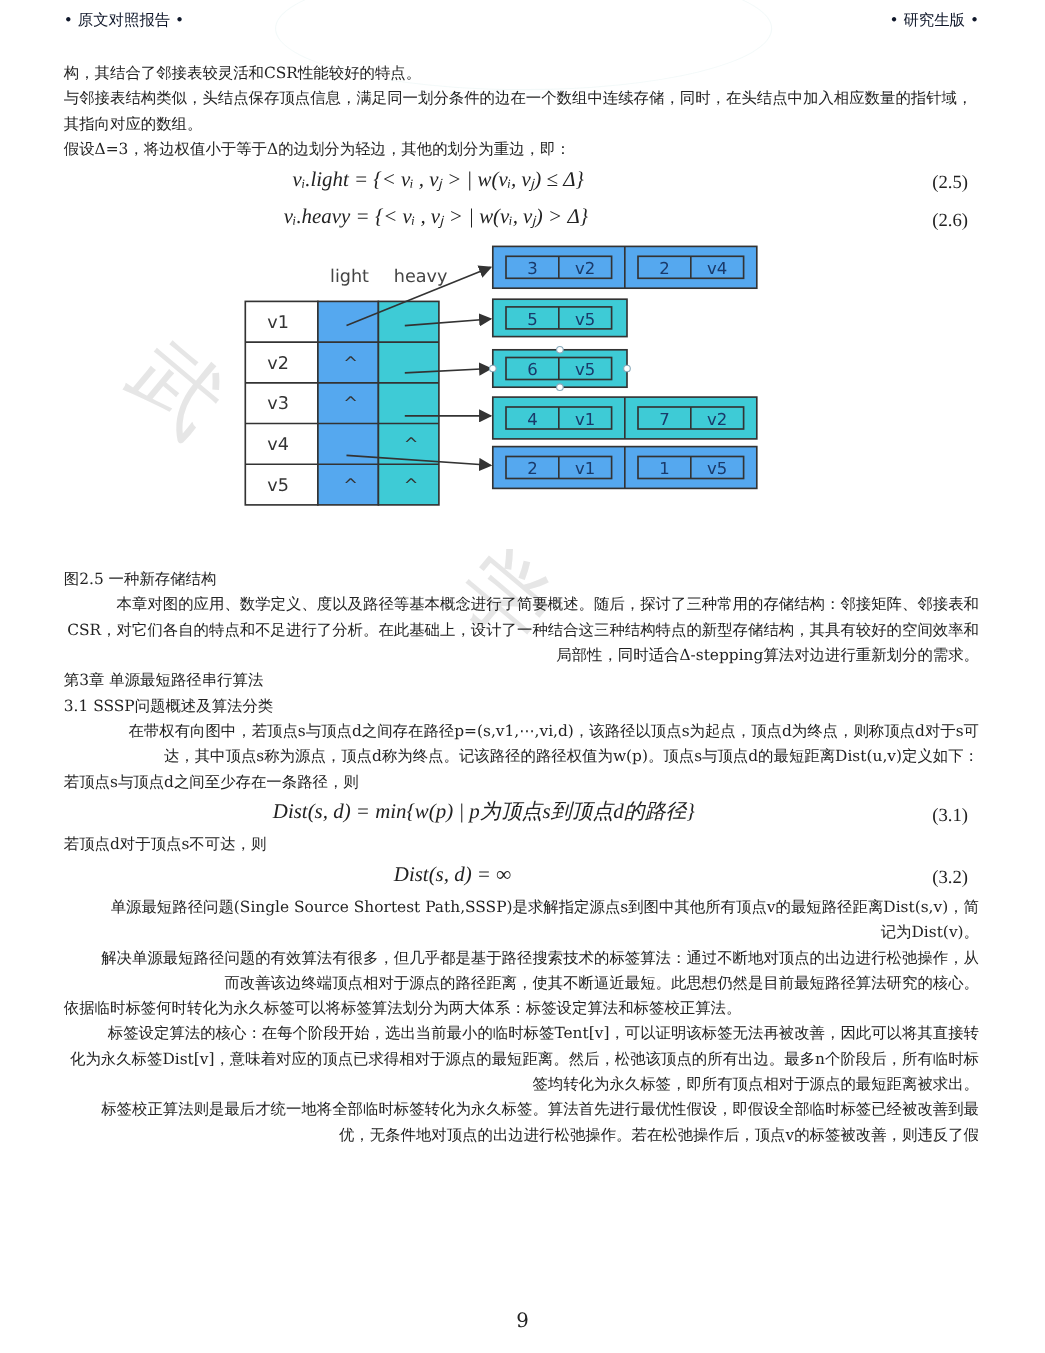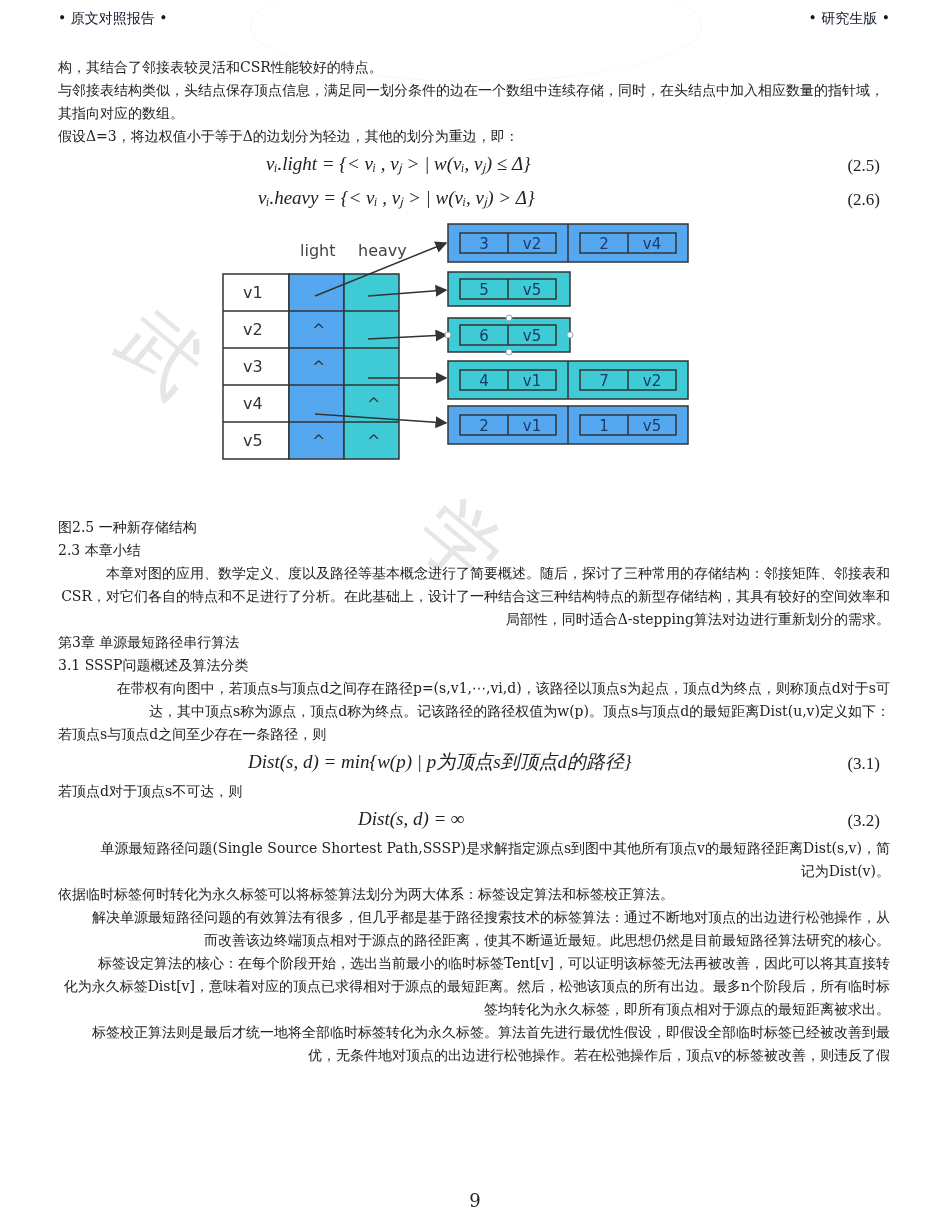--- a/index.html
+++ b/index.html
@@ -139,37 +139,36 @@
       <g fill="#fff" stroke="#8ab" stroke-width="1">
         <circle cx="291" cy="102" r="3"></circle>
           <circle cx="291" cy="136" r="3"></circle>
         <circle cx="230" cy="119" r="3"></circle>
           <circle cx="352" cy="119" r="3"></circle>
       </g>
     </svg>
   </div>
 
   <p class="p">图2.5 一种新存储结构</p>
-  <p class="p">2.3 本章小结</p>
   <p class="p ind">本章对图的应用、数学定义、度以及路径等基本概念进行了简要概述。随后，探讨了三种常用的存储结构：邻接矩阵、邻接表和CSR，对它们各自的特点和不足进行了分析。在此基础上，设计了一种结合这三种结构特点的新型存储结构，其具有较好的空间效率和局部性，同时适合Δ-stepping算法对边进行重新划分的需求。</p>
   <p class="p">第3章 单源最短路径串行算法</p>
   <p class="p">3.1 SSSP问题概述及算法分类</p>
   <p class="p ind">在带权有向图中，若顶点s与顶点d之间存在路径p=(s,v1,⋯,vi,d)，该路径以顶点s为起点，顶点d为终点，则称顶点d对于s可达，其中顶点s称为源点，顶点d称为终点。记该路径的路径权值为w(p)。顶点s与顶点d的最短距离Dist(u,v)定义如下：</p>
   <p class="p">若顶点s与顶点d之间至少存在一条路径，则</p>
 
   <div class="eq">
     <span class="f" style="left:190px">Dist(s, d) = min{w(p) | p为顶点s到顶点d的路径}</span>
     <span class="n">(3.1)</span>
   </div>
   <p class="p">若顶点d对于顶点s不可达，则</p>
   <div class="eq">
     <span class="f" style="left:300px">Dist(s, d) = ∞</span>
     <span class="n">(3.2)</span>
   </div>
 
   <p class="p ind">单源最短路径问题(Single Source Shortest Path,SSSP)是求解指定源点s到图中其他所有顶点v的最短路径距离Dist(s,v)，简记为Dist(v)。</p>
+  <p class="p ind">解决单源最短路径问题的有效算法有很多，但几乎都是基于路径搜索技术的标签算法：通过不断地对顶点的出边进行松弛操作，从而改善该边终端顶点相对于源点的路径距离，使其不断逼近最短。此思想仍然是目前最短路径算法研究的核心。</p>
   <p class="p">依据临时标签何时转化为永久标签可以将标签算法划分为两大体系：标签设定算法和标签校正算法。</p>
-  <p class="p ind">解决单源最短路径问题的有效算法有很多，但几乎都是基于路径搜索技术的标签算法：通过不断地对顶点的出边进行松弛操作，从而改善该边终端顶点相对于源点的路径距离，使其不断逼近最短。此思想仍然是目前最短路径算法研究的核心。</p>
   <p class="p ind">标签设定算法的核心：在每个阶段开始，选出当前最小的临时标签Tent[v]，可以证明该标签无法再被改善，因此可以将其直接转化为永久标签Dist[v]，意味着对应的顶点已求得相对于源点的最短距离。然后，松弛该顶点的所有出边。最多n个阶段后，所有临时标签均转化为永久标签，即所有顶点相对于源点的最短距离被求出。</p>
   <p class="p ind">标签校正算法则是最后才统一地将全部临时标签转化为永久标签。算法首先进行最优性假设，即假设全部临时标签已经被改善到最优，无条件地对顶点的出边进行松弛操作。若在松弛操作后，顶点v的标签被改善，则违反了假</p>
 </div>
 
 <div class="pagenum">9</div>
 
 </body></html>

